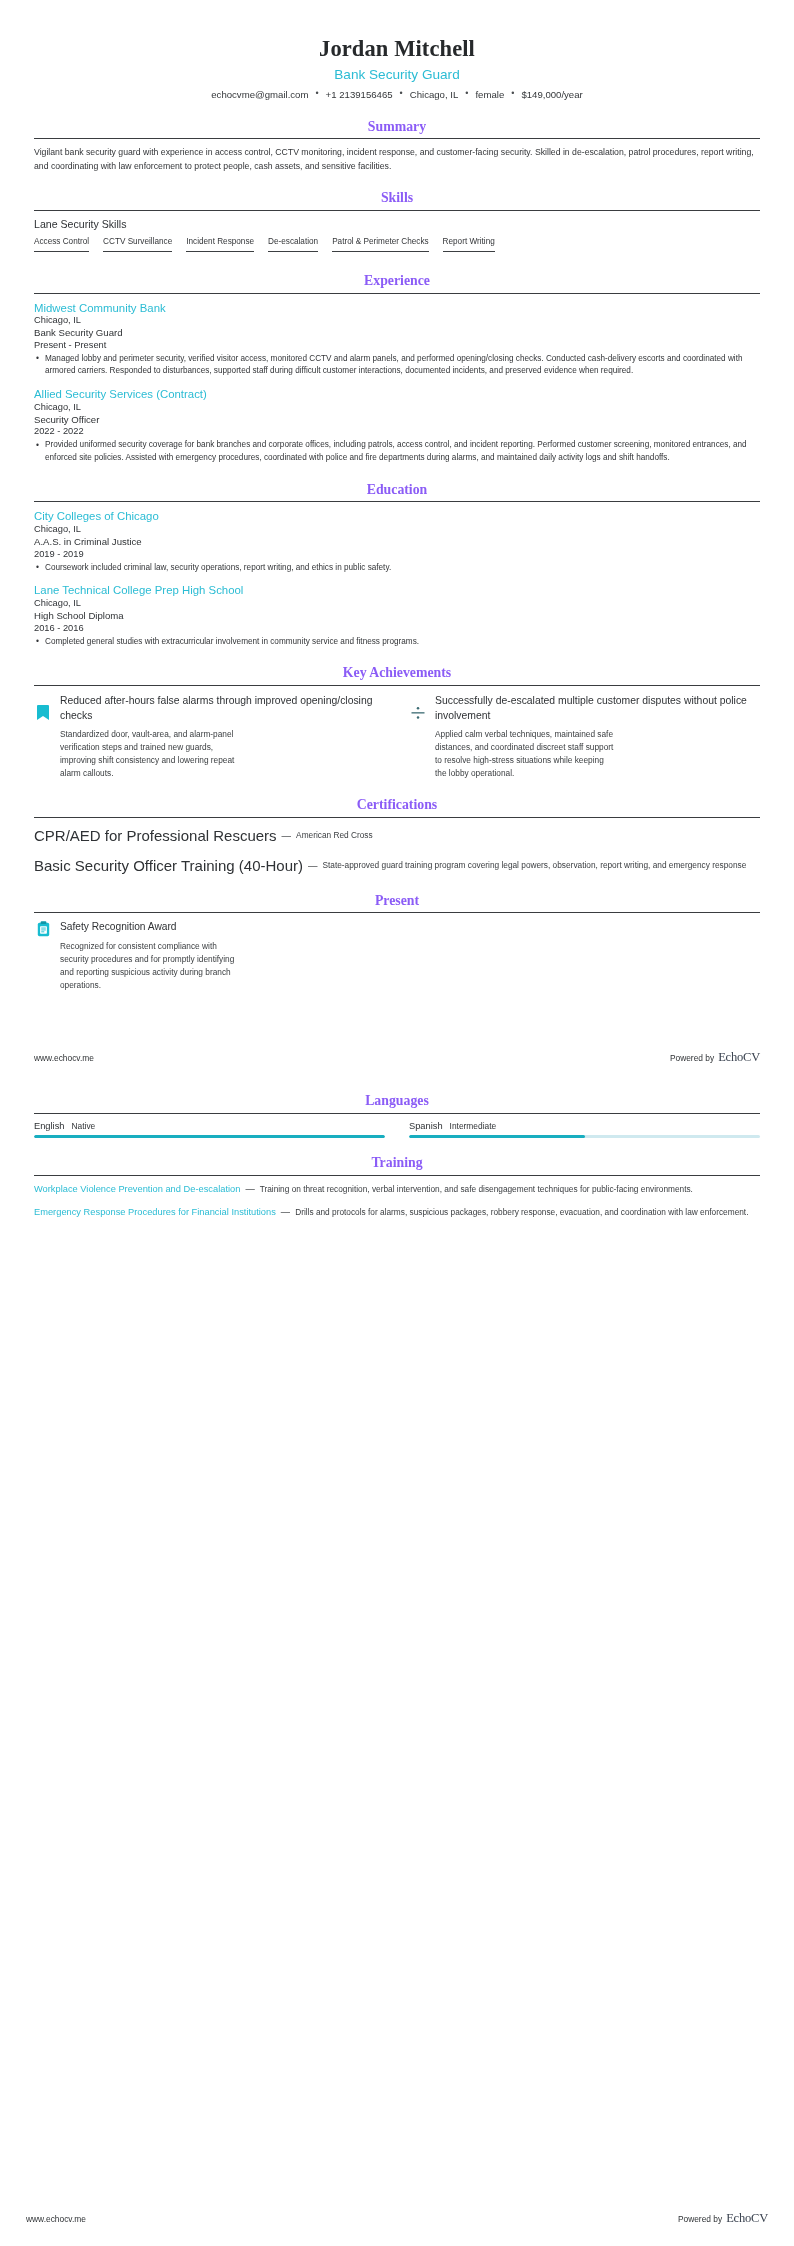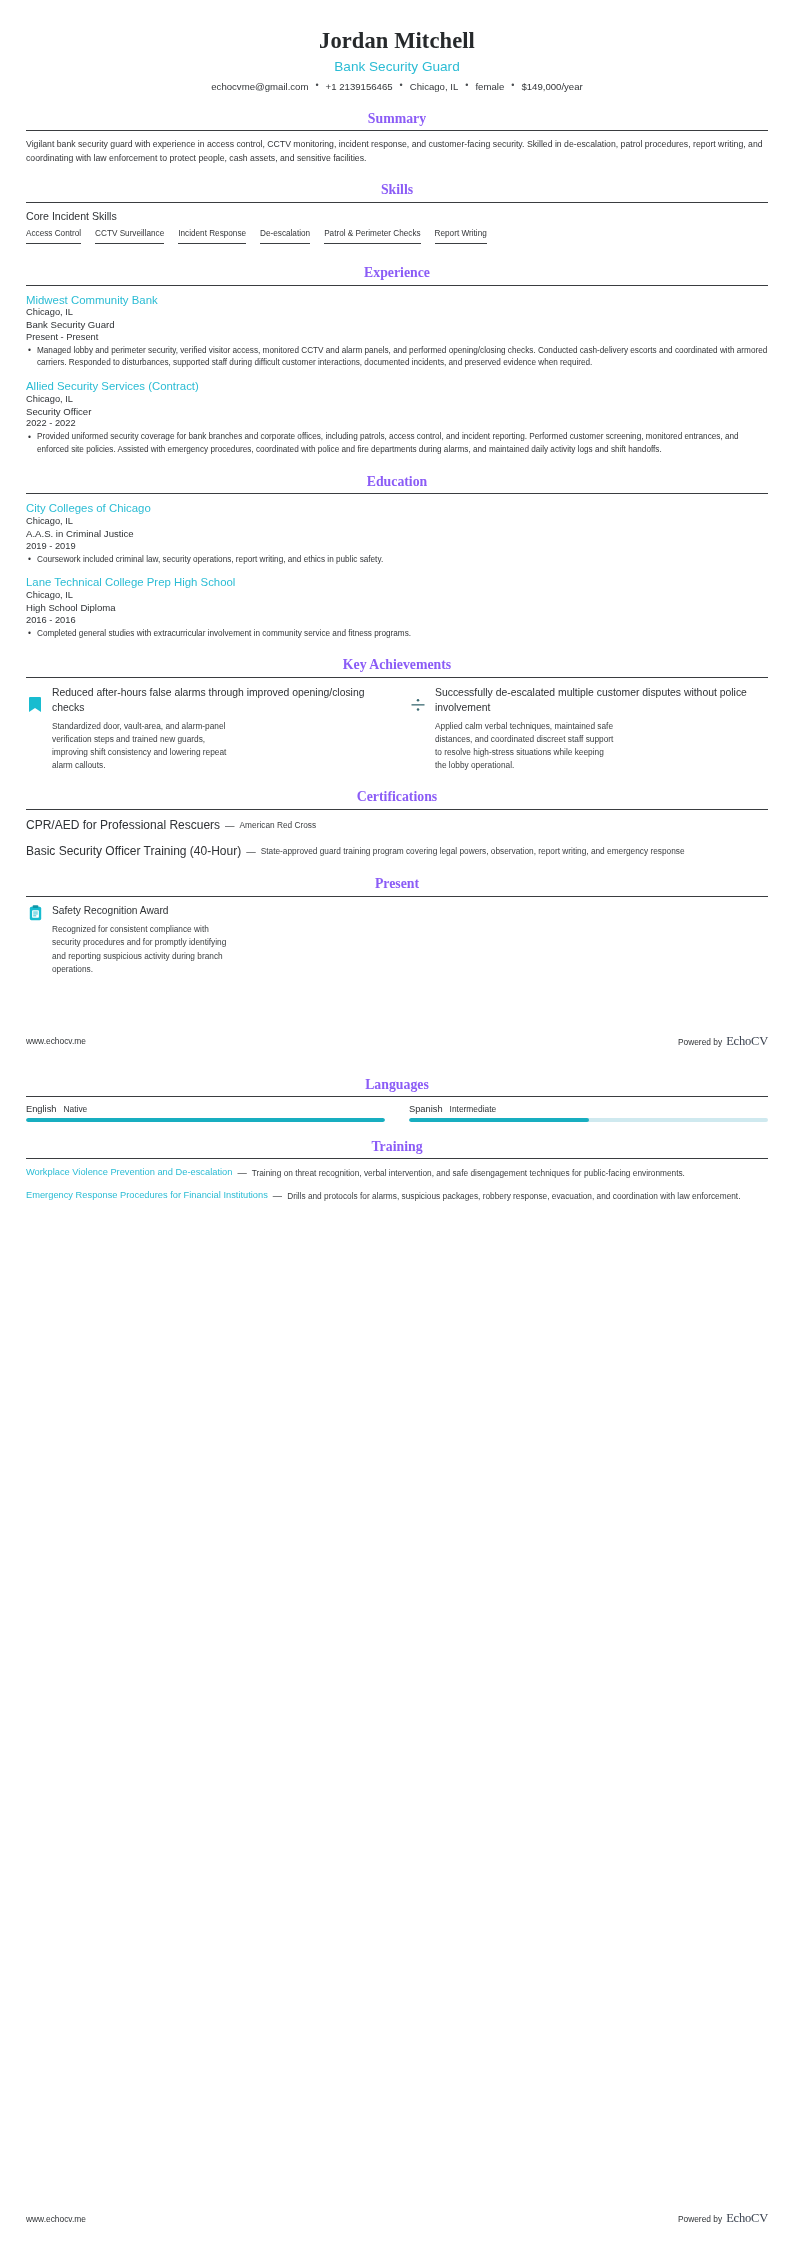--- a/index.html
+++ b/index.html
@@ -10,21 +10,21 @@
   body {
     font-family: "Liberation Sans", sans-serif;
     color: #2e2e2e;
     width: 794px;
     min-height: 2246px;
     position: relative;
   }
   .page {
     width: 794px;
     min-height: 2246px;
-    padding: 0;
+    padding: 8px;
     position: relative;
   }
   .inner {
     padding: 0 26px;
   }
 
   
   .hdr { text-align: center; padding-top: 29px; }
   .hdr-name {
     font-family: "Liberation Serif", serif;
@@ -187,21 +187,21 @@
 
   
   .cert {
     display: flex;
     align-items: center;
     gap: 0;
     margin-bottom: 9px;
   }
   .cert:last-child { margin-bottom: 2px; }
   .cert-name {
-    font-size: 12px;
+    font-size: 15px;
     color: #2f3235;
     white-space: nowrap;
     line-height: 1.4;
   }
   .cert-dash {
     font-size: 9.5px;
     color: #2f3235;
     margin: 0 5px;
     white-space: nowrap;
   }
@@ -339,21 +339,21 @@
 
   <div class="section inner">
     <div class="section-title">Summary</div>
     <div class="rule"></div>
     <div class="summary">Vigilant bank security guard with experience in access control, CCTV monitoring, incident response, and customer-facing security. Skilled in de-escalation, patrol procedures, report writing, and coordinating with law enforcement to protect people, cash assets, and sensitive facilities.</div>
   </div>
 
   <div class="section inner">
     <div class="section-title">Skills</div>
     <div class="rule"></div>
-    <div class="skill-group-name">Core Incident Skills</div>
+    <div class="skill-group-name">Lane Security Skills</div>
     <div class="skill-row">
       <span class="skill-chip">Access Control</span>
       <span class="skill-chip">CCTV Surveillance</span>
       <span class="skill-chip">Incident Response</span>
       <span class="skill-chip">De-escalation</span>
       <span class="skill-chip">Patrol &amp; Perimeter Checks</span>
       <span class="skill-chip">Report Writing</span>
     </div>
   </div>
 

